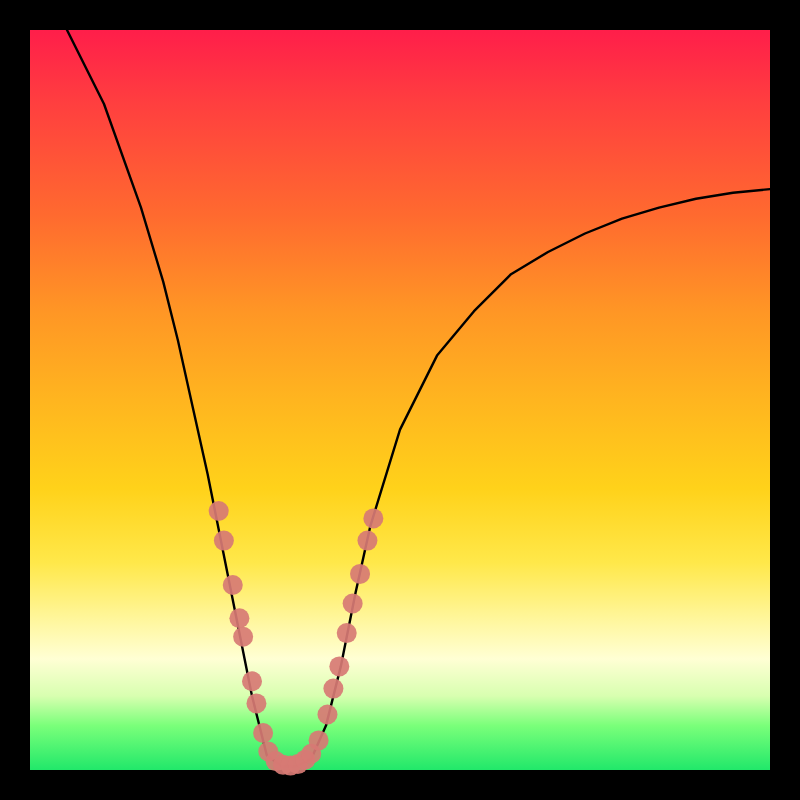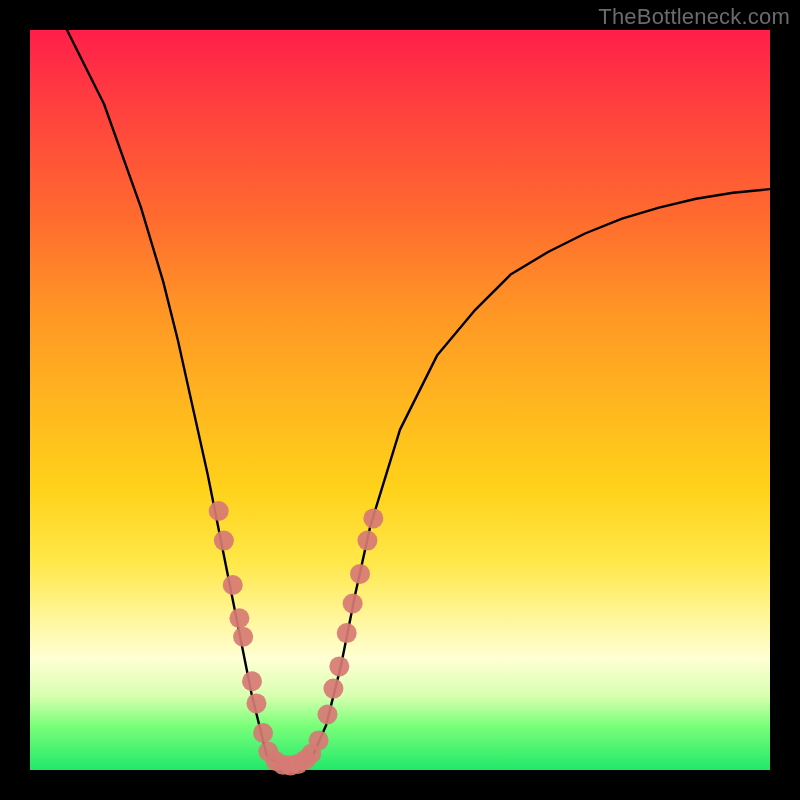--- a/index.html
+++ b/index.html
@@ -55,21 +55,20 @@
     font-size: 22px;
     font-weight: 500;
     letter-spacing: 0.2px;
     user-select: none;
   }
 </style>
 </head>
 <body>
 
 <div class="frame">
-  <div class="watermark">TheBottleneck.com</div>
 
   <div class="plot-area">
     <svg class="curve" viewBox="0 0 740 740" preserveAspectRatio="none">
       <path id="curve-path" fill="none" stroke="#000000" stroke-width="2.4" stroke-linecap="round" stroke-linejoin="round" d="M 37.00 0.00 L 74.00 74.00 L 111.00 177.60 L 133.20 251.60 L 148.00 310.80 L 162.80 377.40 L 177.60 444.00 L 192.40 518.00 L 207.20 592.00 L 222.00 666.00 L 236.80 725.20 L 236.80 725.20 L 251.60 736.30 L 266.40 736.30 L 281.20 728.90 L 281.20 728.90 L 296.00 695.60 L 310.80 636.40 L 325.60 562.40 L 340.40 495.80 L 370.00 399.60 L 407.00 325.60 L 444.00 281.20 L 481.00 244.20 L 518.00 222.00 L 555.00 203.50 L 592.00 188.70 L 629.00 177.60 L 666.00 168.72 L 703.00 162.80 L 740.00 159.10"></path>
       <g id="marker-layer">
           <circle cx="188.70" cy="481.00" r="10" fill="#d77a74" fill-opacity="0.92"></circle>
           <circle cx="193.88" cy="510.60" r="10" fill="#d77a74" fill-opacity="0.92"></circle>
           <circle cx="202.76" cy="555.00" r="10" fill="#d77a74" fill-opacity="0.92"></circle>
           <circle cx="209.42" cy="588.30" r="10" fill="#d77a74" fill-opacity="0.92"></circle>
           <circle cx="213.12" cy="606.80" r="10" fill="#d77a74" fill-opacity="0.92"></circle>

